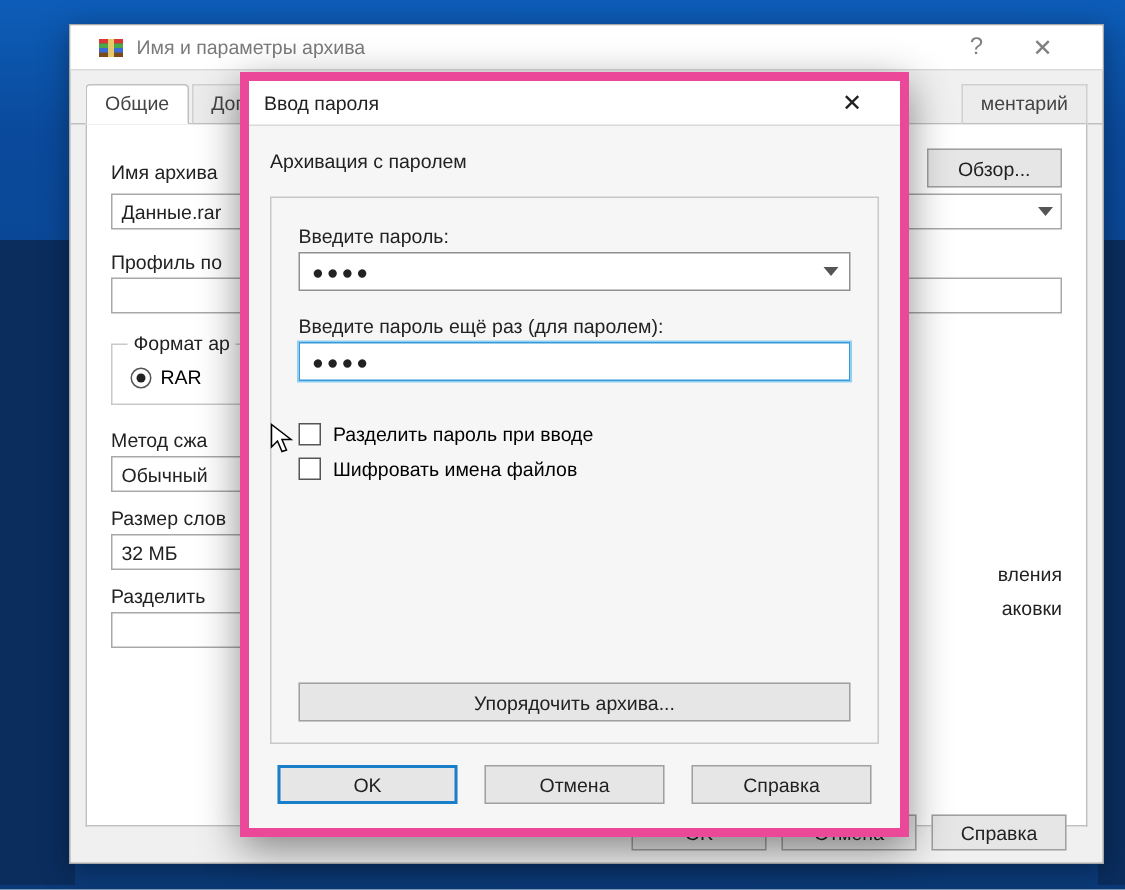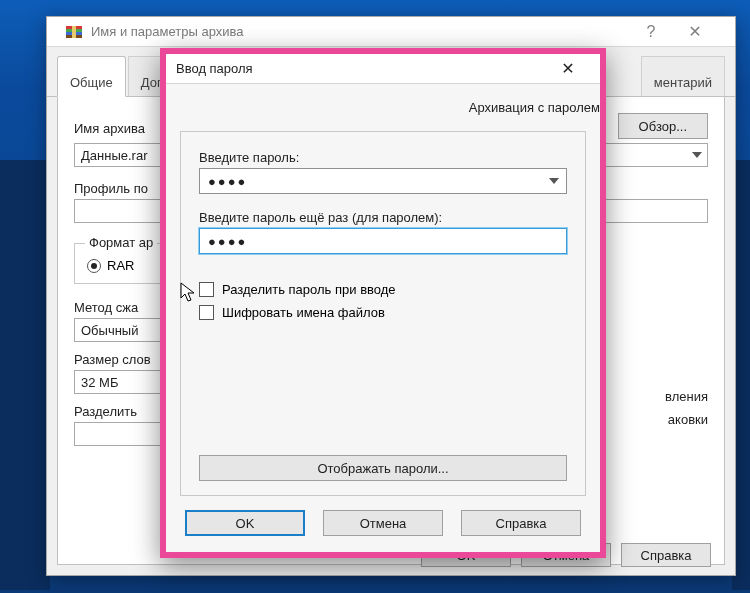--- a/index.html
+++ b/index.html
@@ -55,21 +55,21 @@
     color:#808080; font-size:16px; font-family: "Segoe UI Symbol", sans-serif;
   }
 
   .tabs-row {
     display:flex;
     padding: 8px 10px 0 10px;
     gap: 2px;
     border-bottom: 1px solid #c0c0c0;
   }
   .tab {
-    padding: 18px 12px 6px 12px;
+    padding: 4px 12px 6px 12px;
     background: #f0f0f0;
     color: #444;
     position: relative;
     top: 1px;
   }
   .tab.active {
     background: #ffffff;
     border: 1px solid #c0c0c0;
     border-bottom: 1px solid #ffffff;
     border-radius: 3px 3px 0 0;
@@ -163,22 +163,22 @@
     border-bottom: 1px solid #d8d8d8;
   }
   .titlebar-modal .title { flex:1; color:#222; }
   .close-x {
     width: 44px; height: 28px;
     display:flex; align-items:center; justify-content:center;
     font-size: 16px; color:#222;
   }
 
   .modal-heading {
-    text-align:right;
-    padding: 16px 0 10px 1px;
+    text-align:left;
+    padding: 16px 0 10px 14px;
     color:#222;
   }
 
   .modal-body {
     flex:1;
     margin: 6px 14px 14px 14px;
     border: 1px solid #c8c8c8;
     background: #f6f6f6;
     padding: 18px 18px 14px 18px;
     display:flex; flex-direction:column;
@@ -353,21 +353,21 @@
       <span class="checkbox"></span>
       <span>Разделить пароль при вводе</span>
     </div>
     <div class="check-row">
       <span class="checkbox"></span>
       <span>Шифровать имена файлов</span>
     </div>
 
     <div style="flex:1"></div>
 
-    <button class="btn organize-btn">Отображать пароли...</button>
+    <button class="btn organize-btn">Упорядочить архива...</button>
   </div>
 
   <div class="modal-buttons">
     <button class="btn primary">OK</button>
     <button class="btn">Отмена</button>
     <button class="btn">Справка</button>
   </div>
 </div>
 
 <div class="cursor-arrow">

